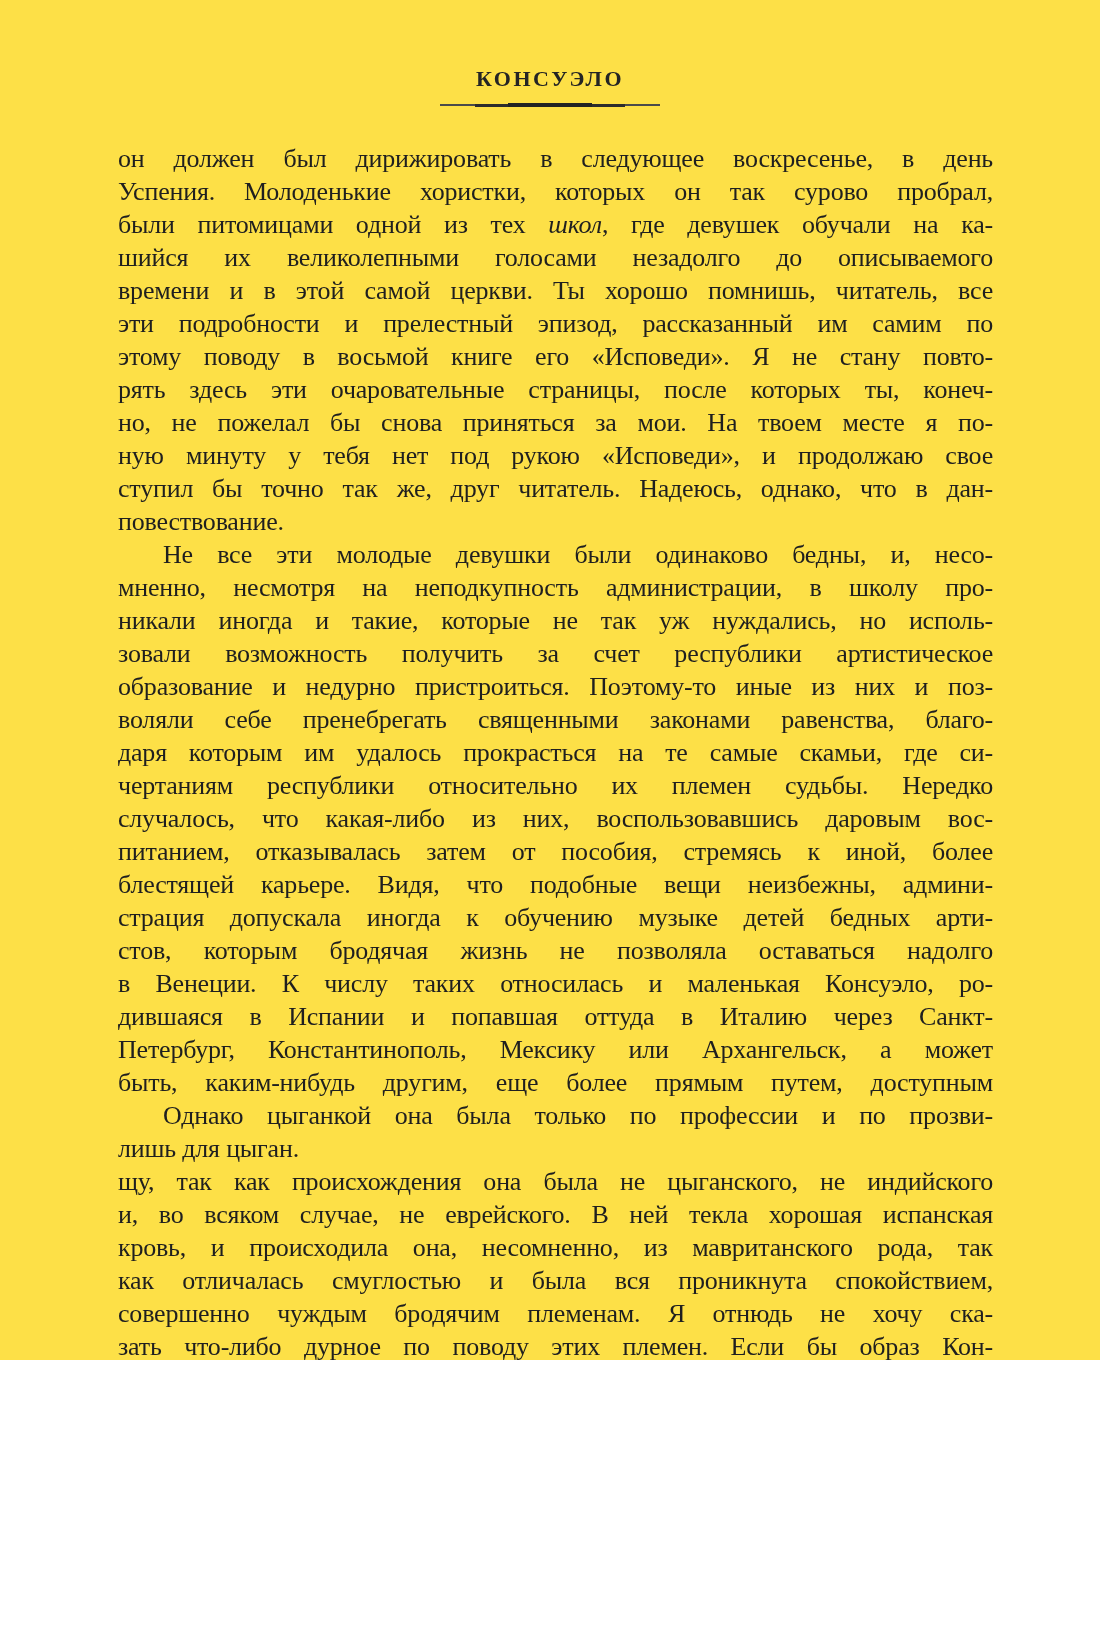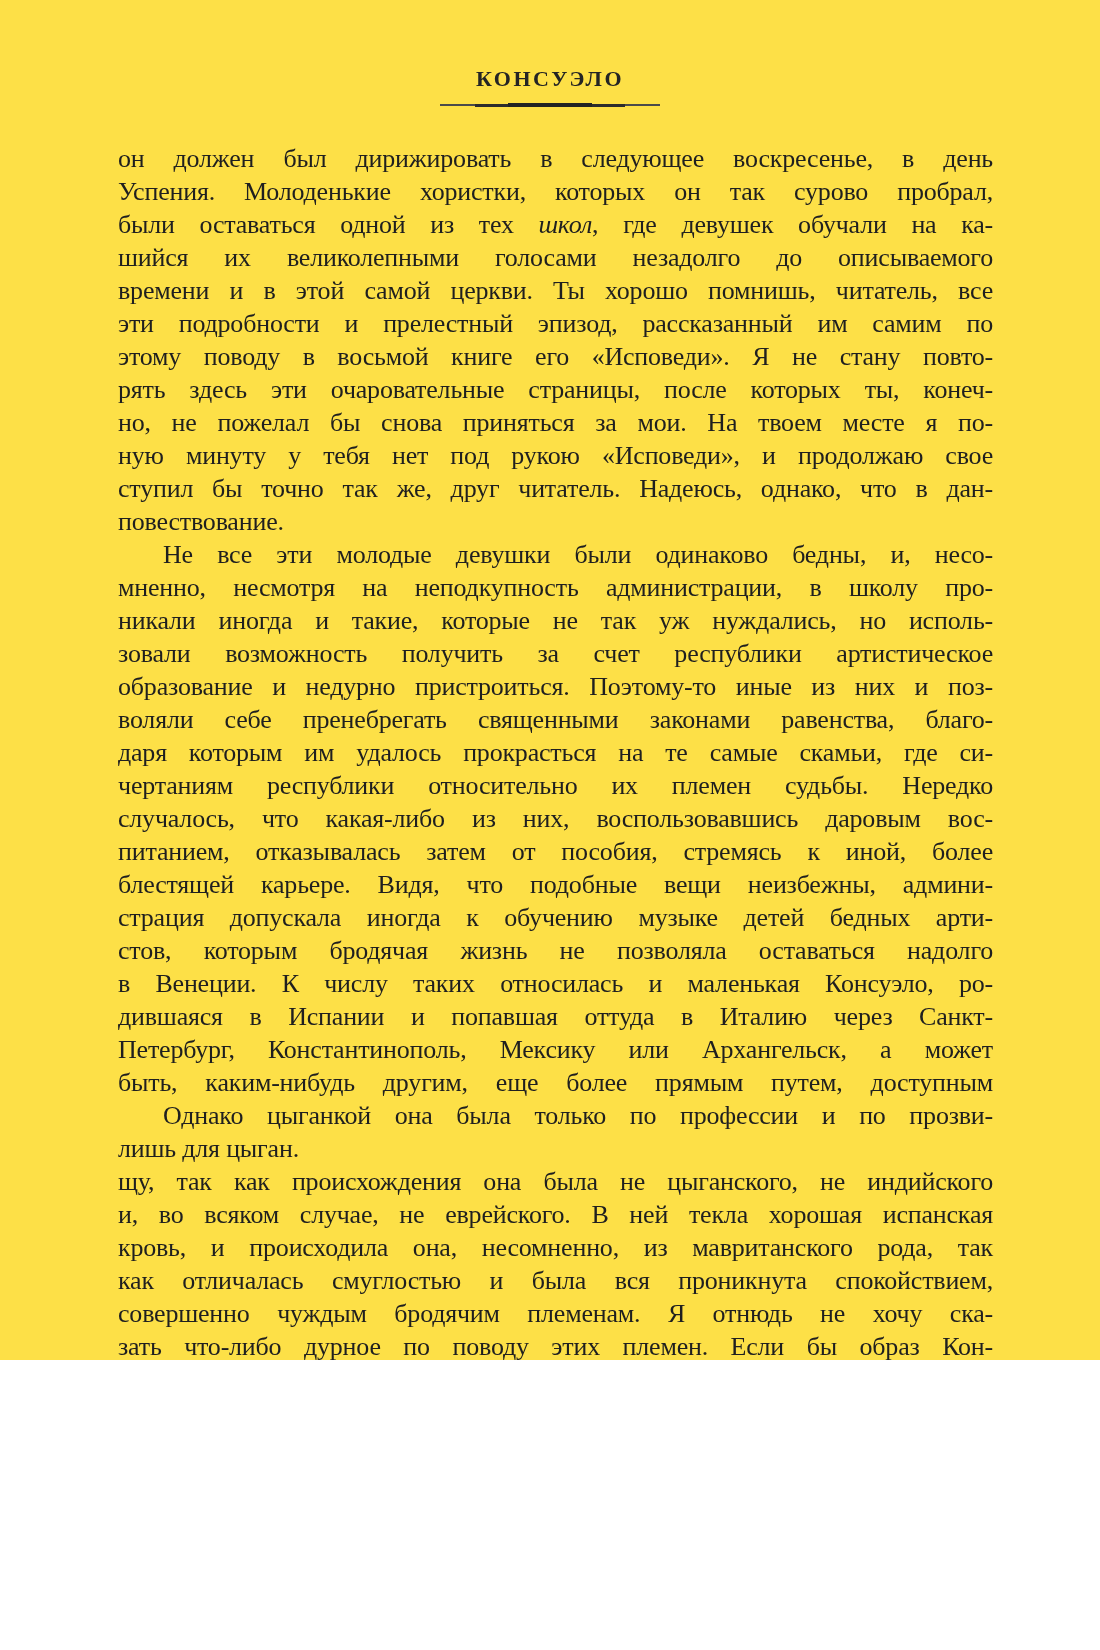--- a/index.html
+++ b/index.html
@@ -105,21 +105,21 @@
 
   <div class="header-rule">
     <div class="rule-thin"></div>
     <div class="rule-mid"></div>
     <div class="rule-thick"></div>
   </div>
 
   <div class="body-text">
       <div class="line"><span>он должен был дирижировать в следующее воскресенье, в день</span></div>
       <div class="line"><span>Успения. Молоденькие хористки, которых он так сурово пробрал,</span></div>
-      <div class="line"><span>были оставаться одной из тех </span><span class="it">школ</span><span>, где девушек обучали на ка-</span></div>
+      <div class="line"><span>были питомицами одной из тех </span><span class="it">школ</span><span>, где девушек обучали на ка-</span></div>
       <div class="line"><span>шийся их великолепными голосами незадолго до описываемого</span></div>
       <div class="line"><span>времени и в этой самой церкви. Ты хорошо помнишь, читатель, все</span></div>
       <div class="line"><span>эти подробности и прелестный эпизод, рассказанный им самим по</span></div>
       <div class="line"><span>этому поводу в восьмой книге его «Исповеди». Я не стану повто-</span></div>
       <div class="line"><span>рять здесь эти очаровательные страницы, после которых ты, конеч-</span></div>
       <div class="line"><span>но, не пожелал бы снова приняться за мои. На твоем месте я по-</span></div>
       <div class="line"><span>ную минуту у тебя нет под рукою «Исповеди», и продолжаю свое</span></div>
       <div class="line"><span>ступил бы точно так же, друг читатель. Надеюсь, однако, что в дан-</span></div>
       <div class="line no-just-last"><span>повествование.</span></div>
       <div class="line indent"><span>Не все эти молодые девушки были одинаково бедны, и, несо-</span></div>

